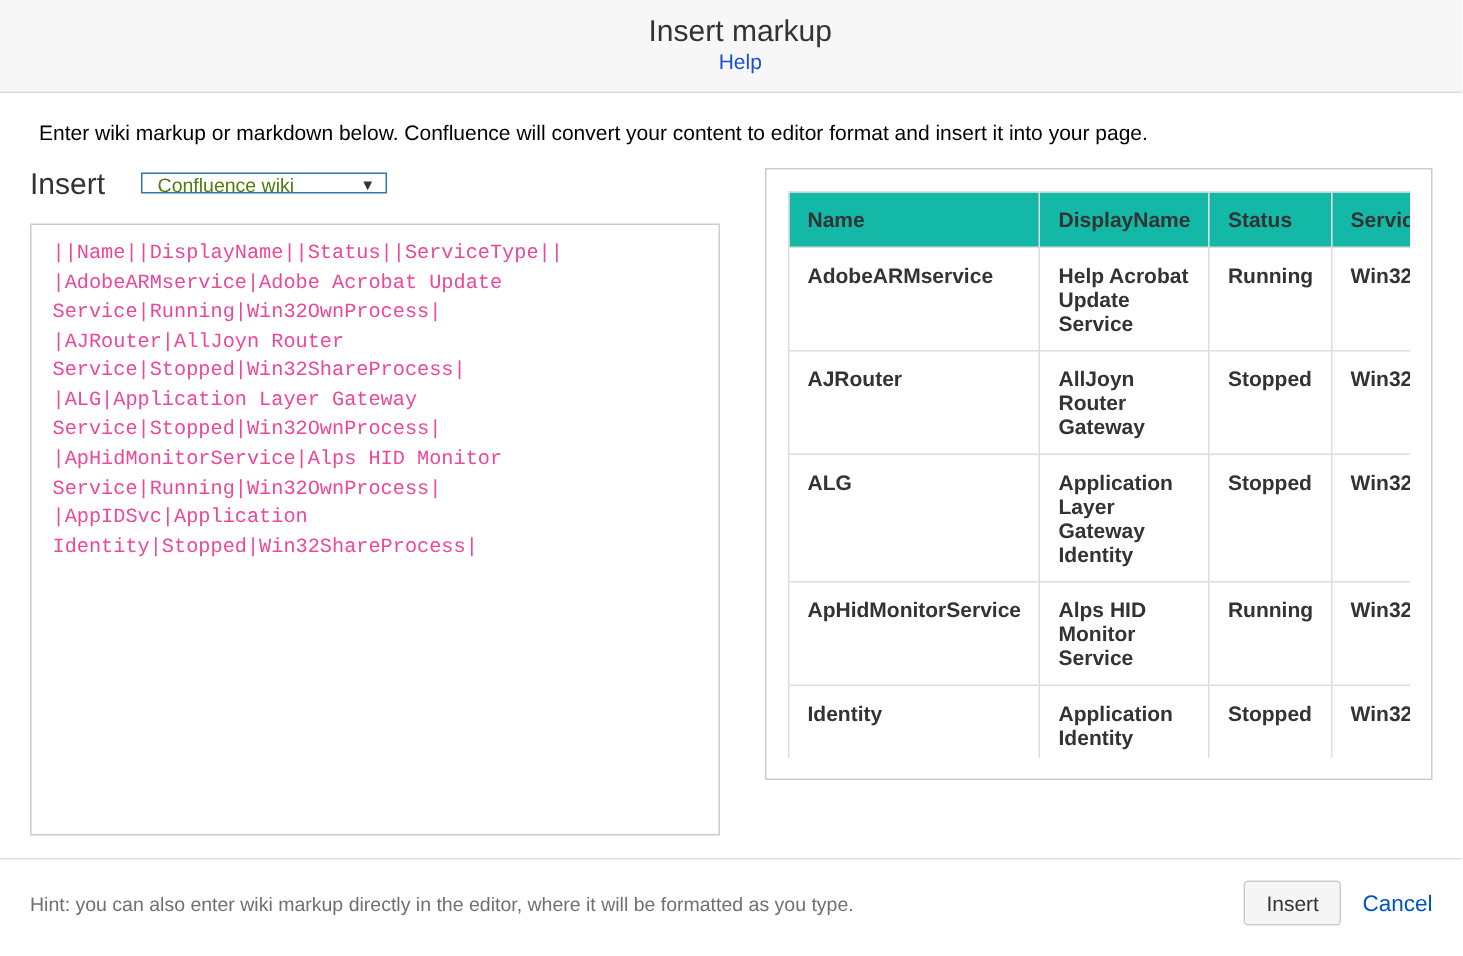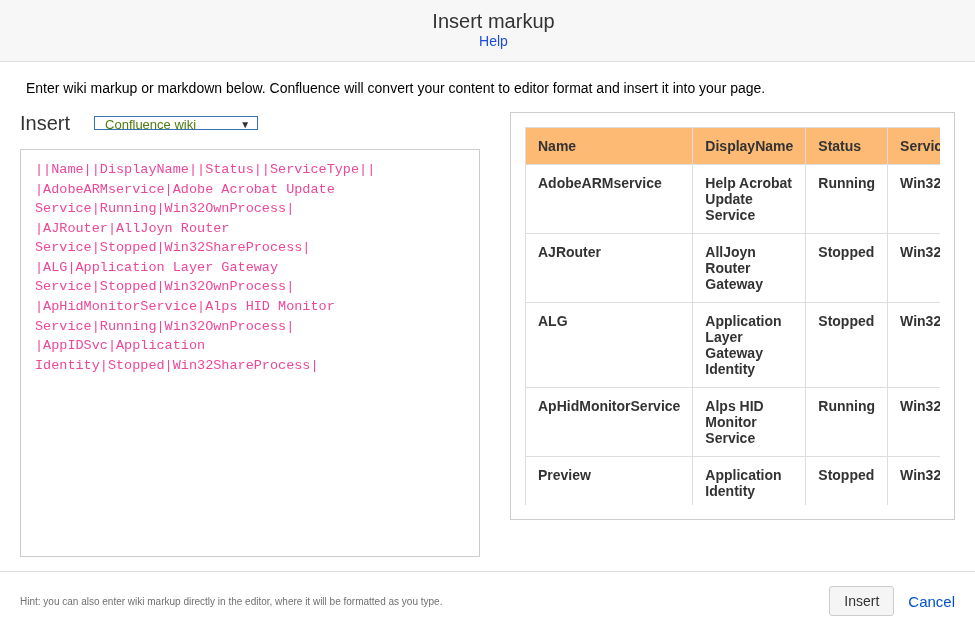--- a/index.html
+++ b/index.html
@@ -14,24 +14,24 @@
   .insert-row { display: flex; align-items: center; gap: 24px; margin-bottom: 14px; }
   .section-label { font-size: 20px; font-weight: 400; color: #333; }
   .select-wrap { position: relative; display: inline-block; }
   .select-box { width: 164px; height: 14px; border: 1px solid #3572b0; font-size: 13px; padding: 0 28px 0 10px; background: #fff; cursor: pointer; appearance: none; -webkit-appearance: none; -moz-appearance: none; outline: none; color: #4d7c0f; }
   .select-arrow { position: absolute; right: 8px; top: 50%; transform: translateY(-50%); pointer-events: none; font-size: 10px; color: #333; }
   .markup-textarea { width: 100%; height: 408px; border: 1px solid #ccc; padding: 10px 14px; font-family: "Courier New", monospace; font-size: 13.5px; line-height: 1.45; resize: none; color: #ec4899; white-space: pre-wrap; overflow-wrap: break-word; }
   .preview-label-row { margin-bottom: 14px; height: 30px; display: flex; align-items: center; }
   .preview-box { border: 1px solid #ccc; height: 408px; padding: 14px; overflow: hidden; position: relative; }
   .preview-scroll { height: 100%; overflow: auto; }
   .preview-table { border-collapse: collapse; width: 100%; font-size: 14px; min-width: 480px; }
-  .preview-table th { background: #fdba74; text-align: left; padding: 10px 12px; border: 1px solid #ddd; font-weight: bold; color: #333; white-space: nowrap; }
+  .preview-table th { background: #14b8a6; text-align: left; padding: 10px 12px; border: 1px solid #ddd; font-weight: bold; color: #333; white-space: nowrap; }
   .preview-table td { padding: 10px 12px; border: 1px solid #ddd; vertical-align: top; color: #333; font-weight: bold; }
   .footer { border-top: 1px solid #ddd; padding: 14px 20px; display: flex; align-items: center; justify-content: space-between; }
-  .hint { font-size: 10px; color: #707070; }
+  .hint { font-size: 13px; color: #707070; }
   .footer-actions { display: flex; align-items: center; gap: 14px; }
   .btn-insert { padding: 6px 14px; background: #f5f5f5; border: 1px solid #ccc; border-radius: 3px; font-size: 14px; cursor: pointer; color: #333; }
   .btn-cancel { color: #0052cc; font-size: 15px; text-decoration: none; cursor: pointer; }
   
   .preview-scroll::-webkit-scrollbar { width: 14px; height: 14px; }
   .preview-scroll::-webkit-scrollbar-thumb { background: #c1c1c1; }
   .preview-scroll::-webkit-scrollbar-track { background: #f1f1f1; }
 </style>
 </head>
 <body>
@@ -94,21 +94,21 @@
               <td>Stopped</td>
               <td>Win32OwnProcess</td>
             </tr>
             <tr>
               <td>ApHidMonitorService</td>
               <td>Alps HID Monitor Service</td>
               <td>Running</td>
               <td>Win32OwnProcess</td>
             </tr>
             <tr>
-              <td>Preview</td>
+              <td>Identity</td>
               <td>Application Identity</td>
               <td>Stopped</td>
               <td>Win32ShareProcess</td>
             </tr>
           </tbody>
         </table>
       </div>
     </div>
   </div>
 

